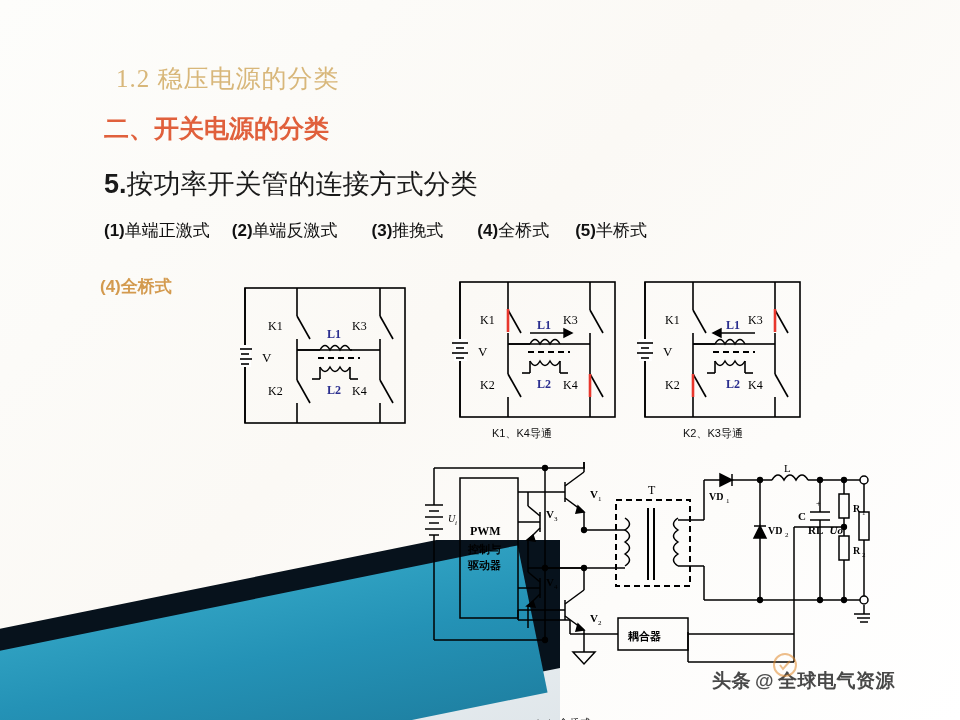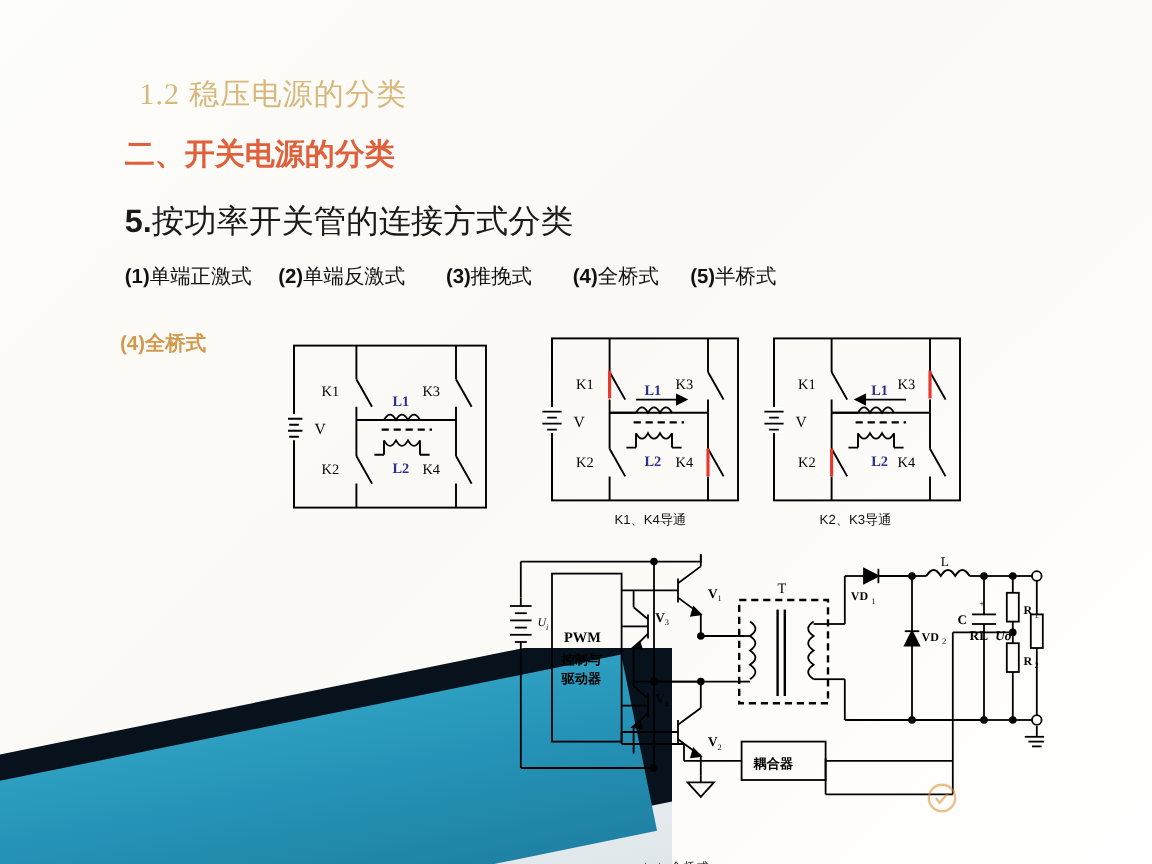--- a/index.html
+++ b/index.html
@@ -214,21 +214,21 @@
       </g>
       <text x="38" y="79" font-size="13" fill="#000">V</text>
       <text x="40" y="47" font-size="12" fill="#000">K1</text>
       <text x="40" y="112" font-size="12" fill="#000">K2</text>
       <text x="123" y="47" font-size="12" fill="#000">K3</text>
       <text x="123" y="112" font-size="12" fill="#000">K4</text>
       <text x="97" y="52" font-size="12" font-weight="bold" fill="#2b2f8f">L1</text>
       <text x="97" y="111" font-size="12" font-weight="bold" fill="#2b2f8f">L2</text>
     </svg>
   </div>
-  <div class="cap" style="left:512px;top:426px;">K1、K4导通</div>
+  <div class="cap" style="left:492px;top:426px;">K1、K4导通</div>
 
   <div class="cir" style="left:625px;top:277px;">
     <svg width="180" height="145" viewBox="0 0 180 145">
       <g stroke="#000" stroke-width="1.6" fill="none">
         <rect x="20" y="5" width="155" height="135"></rect>
         <rect x="14" y="62" width="13" height="22" fill="#fff" stroke="none"></rect>
         <line x1="20" y1="5" x2="20" y2="62"></line>
         <line x1="20" y1="84" x2="20" y2="140"></line>
         <line x1="12" y1="66" x2="28" y2="66"></line>
         <line x1="16" y1="71" x2="24" y2="71"></line>
@@ -457,18 +457,21 @@
     </svg>
   </div>
 
   <div style="position:absolute;left:808px;top:524px;font-size:11px;font-weight:bold;color:#000;white-space:nowrap;font-family:'Liberation Serif',serif;">
     <span>RL</span>
     <span style="font-style:italic;margin-left:4px;margin-top:16px;">Uo</span>
   </div>
 
   <div class="schem-cap">（e）全桥式</div>
 
+  <div class="wm">
+    <span>头条</span><span class="at" style="margin:0 4px;">@</span><span>全球电气资源</span>
+  </div>
   <svg class="wm-badge" viewBox="0 0 26 26">
     <circle cx="13" cy="13" r="11" fill="none" stroke="#e08a2e" stroke-width="2"></circle>
     <path d="M8 13 l3 4 l7 -8" fill="none" stroke="#e08a2e" stroke-width="2"></path>
   </svg>
 
 </div>
 
 </body></html>

